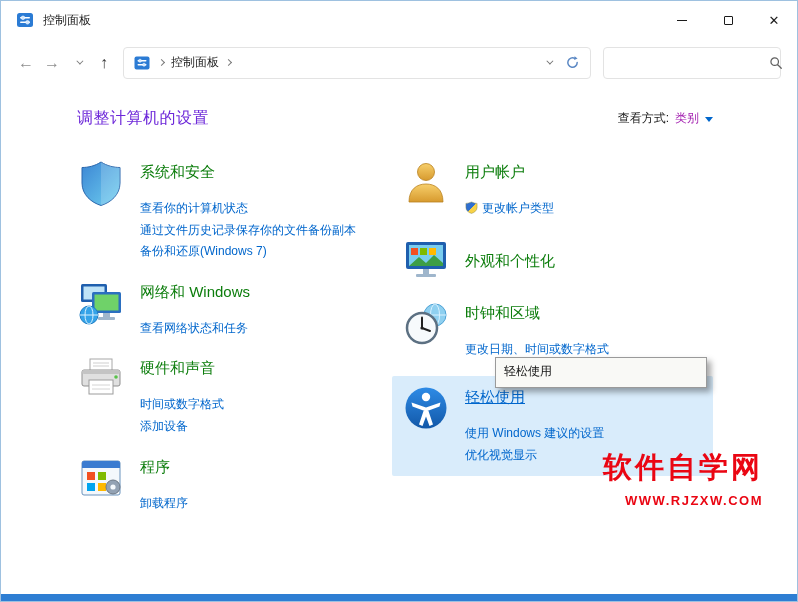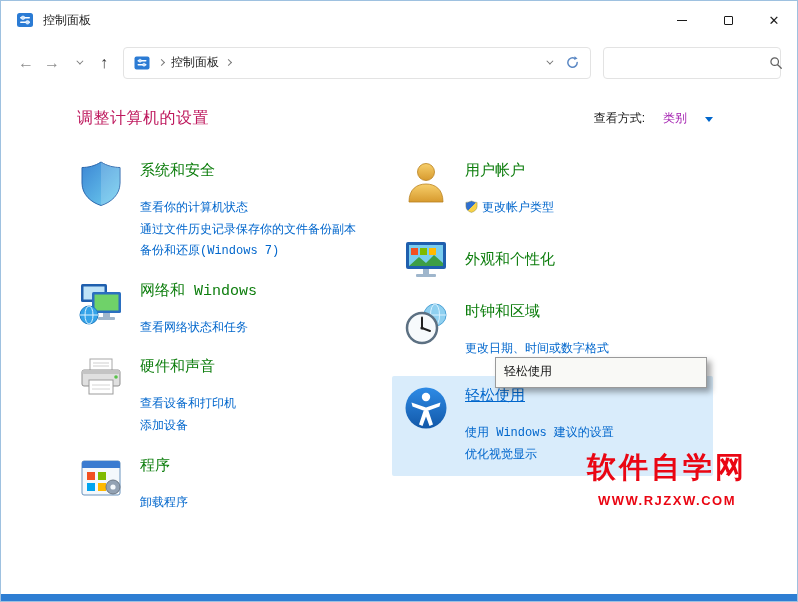--- a/index.html
+++ b/index.html
@@ -34,50 +34,50 @@
   .addr-icon { width:16px; height:16px; display:inline-flex; margin-right:2px; }
   .breadcrumb-text { font-size:12px; color:#1b1b1b; }
   .addr-right { margin-left:auto; display:flex; align-items:center; gap:14px; }
   .searchbox { width:178px; height:32px; border:1px solid #e3e3e3; border-radius:4px;
                display:flex; align-items:center; padding:0 10px; background:#fff; }
   .searchbox input { flex:1; border:none; outline:none; font-size:12px; font-family:inherit; background:transparent; }
 
   
   .content { padding:22px 84px 0 76px; }
   .content-header { display:flex; align-items:center; margin-bottom:30px; }
-  .page-title { font-size:16px; font-weight:400; color:#be185d; letter-spacing:0.5px; }
-  .view-by { margin-left:auto; font-size:12px; color:#1b1b1b; display:flex; align-items:center; gap:18px;text-align:center; }
+  .page-title { font-size:16px; font-weight:400; color:#6d28d9; letter-spacing:0.5px; }
+  .view-by { margin-left:auto; font-size:12px; color:#1b1b1b; display:flex; align-items:center; gap:6px;text-align:center; }
   .view-by a { color:#a21caf; text-decoration:none; }
   .tri-down { width:0; height:0; border-left:4px solid transparent; border-right:4px solid transparent;
               border-top:5px solid #0066cc; display:inline-block; margin-top:2px; }
 
   .columns { display:flex; }
   .col-left { width:325px; flex:none; }
   .col-right { flex:1; }
 
-  .cat { display:flex; align-items:flex-start; margin-bottom:16px;font-family:Liberation Mono, monospace; }
+  .cat { display:flex; align-items:flex-start; margin-bottom:16px; }
   .cat.center { align-items:center; }
   .cat-icon { width:48px; height:48px; flex:none; margin-right:15px; display:inline-flex; }
   .cat-body { padding-top:2px; }
   .cat-title { display:inline-block; font-size:15px; color:#0c7d0c; text-decoration:none; line-height:1.4; }
   .cat-links { margin-top:16px; }
   .cat-link { display:block; font-size:12px; color:#0066cc; text-decoration:none; line-height:1.8; }
   .cat-link .uac { width:13px; height:13px; display:inline-block; vertical-align:-2px; margin-right:4px; }
 
   .cat.hovered { background:#d9ecfb; margin-left:-10px; padding:8px 6px 10px 10px; border-radius:2px; }
   .cat.hovered .cat-title { color:#0066cc; text-decoration:underline; }
 
   
   .tooltip { position:absolute; left:494px; top:356px; width:212px; z-index:20;
              background:#f9f9f6; border:1px solid #9a9a9a; box-shadow:4px 4px 6px rgba(0,0,0,0.35);
              padding:4px 8px 6px; font-size:12px; color:#111; line-height:1.5; }
   .tooltip-title { margin-bottom:1px; }
 
   
-  .watermark { position:absolute; right:50px; top:447px; text-align:center; color:#ea0613; z-index:5; }
+  .watermark { position:absolute; right:34px; top:447px; text-align:right; color:#ea0613; z-index:5; }
   .wm-line1 { font-size:29px; font-weight:bold; letter-spacing:3px; }
   .wm-line2 { font-size:13px; font-weight:bold; letter-spacing:1.5px; margin-top:5px; }
 
   .bottom-strip { position:absolute; left:0; right:0; bottom:0; height:7px; background:#2e7ed3; }
 </style>
 </head>
 <body>
 
 <div class="window">
 
@@ -217,21 +217,21 @@
               <rect x="5" y="15" width="38" height="4" rx="2" fill="#c4c4c4"></rect>
               <circle cx="39" cy="22" r="1.8" fill="#58c24a"></circle>
               <rect x="12" y="25" width="24" height="14" fill="#ffffff" stroke="#9c9c9c" stroke-width="1"></rect>
               <line x1="15" y1="30" x2="33" y2="30" stroke="#d4d4d4" stroke-width="1"></line>
               <line x1="15" y1="34" x2="33" y2="34" stroke="#d4d4d4" stroke-width="1"></line>
             </svg>
           </span>
           <div class="cat-body">
             <a href="#" class="cat-title">硬件和声音</a>
             <div class="cat-links">
-              <a href="#" class="cat-link">查看设备和打印机</a>
+              <a href="#" class="cat-link">时间或数字格式</a>
               <a href="#" class="cat-link">添加设备</a>
             </div>
           </div>
         </div>
 
         <div class="cat">
           <span class="cat-icon">
             <svg viewBox="0 0 48 48" width="48" height="48">
               <rect x="5" y="7" width="38" height="34" rx="2" fill="#f4f8fc" stroke="#6b93bd" stroke-width="1"></rect>
               <path d="M5 9 a2 2 0 0 1 2-2 h34 a2 2 0 0 1 2 2 v5 H5 Z" fill="#3a7bd0"></path>

